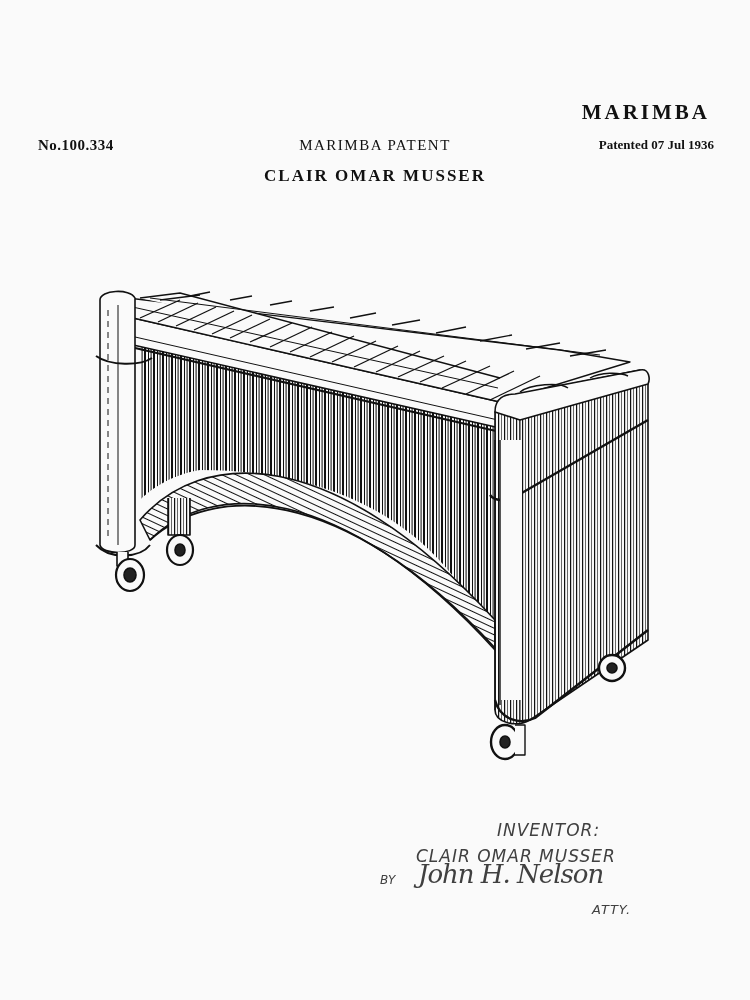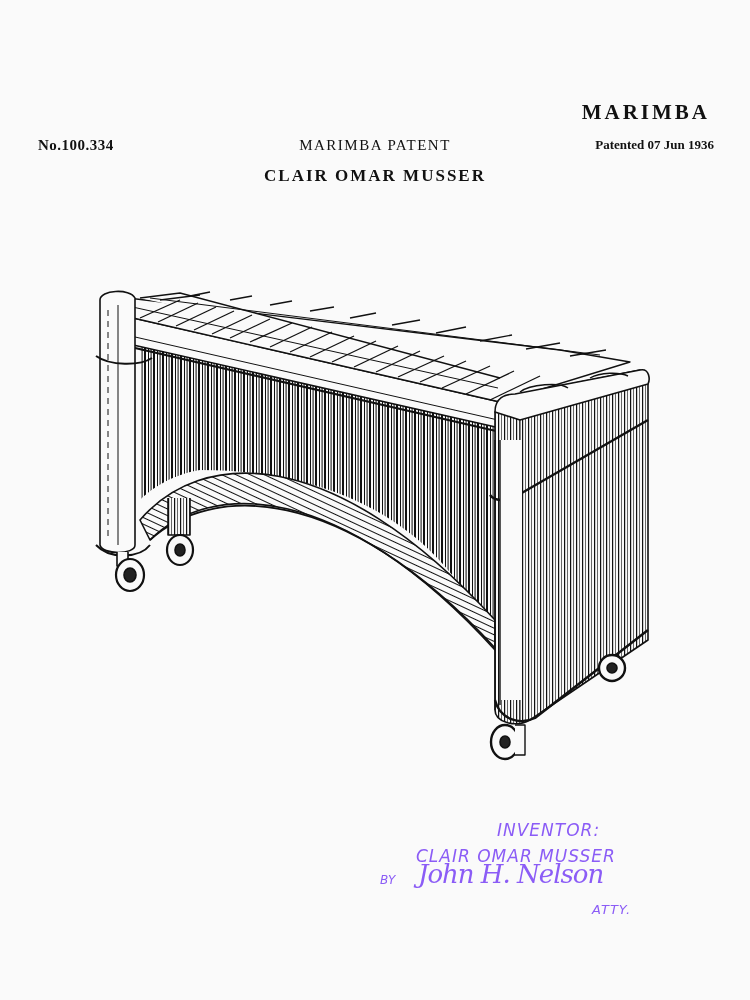--- a/index.html
+++ b/index.html
@@ -22,38 +22,38 @@
   .patdate {
     position: absolute; top: 137px; right: 36px; font-size: 13px; font-weight: bold;
   }
   .inventor-head {
     position: absolute; top: 166px; left: 0; width: 750px; text-align: center;
     font-size: 17px; font-weight: bold; letter-spacing: 2px;
   }
   .drawing { position: absolute; left: 0; top: 0; }
   .sig-block {
     position: absolute; left: 370px; top: 815px; width: 300px; height: 120px;
-    font-family: "DejaVu Sans", sans-serif; font-style: italic; color: #8b5cf6;
+    font-family: "DejaVu Sans", sans-serif; font-style: italic; color: #404040;
   }
   .sig-inv { position: absolute; left: 127px; top: 5px; font-size: 17px; letter-spacing: 1px; }
   .sig-name { position: absolute; left: 46px; top: 31px; font-size: 17px; letter-spacing: 1px; }
   .sig-by { position: absolute; left: 10px; top: 58px; font-size: 12px; }
   .sig-script {
     position: absolute; left: 48px; top: 44px; font-size: 26px; font-family: "DejaVu Serif", serif;
     font-style: italic; letter-spacing: -1px;
   }
   .sig-atty { position: absolute; left: 222px; top: 87px; font-size: 13px; letter-spacing: 1px; }
 </style>
 </head>
 <body>
 
 <div class="title">MARIMBA</div>
 <div class="patno">No.100.334</div>
 <div class="subtitle">MARIMBA PATENT</div>
-<div class="patdate">Patented 07 Jun 1936</div>
+<div class="patdate">Patented 07 Jul 1936</div>
 <div class="inventor-head">CLAIR OMAR MUSSER</div>
 
 <svg class="drawing" width="750" height="1000" viewBox="0 0 750 1000">
   <defs>
     <pattern id="tubes" width="9" height="10" patternUnits="userSpaceOnUse">
       <rect width="9" height="10" fill="#fafafa"></rect>
       <rect x="0" y="0" width="2" height="10" fill="#111"></rect>
       <rect x="4" y="0" width="1" height="10" fill="#111"></rect>
       <rect x="6.5" y="0" width="1.2" height="10" fill="#333"></rect>
     </pattern>

